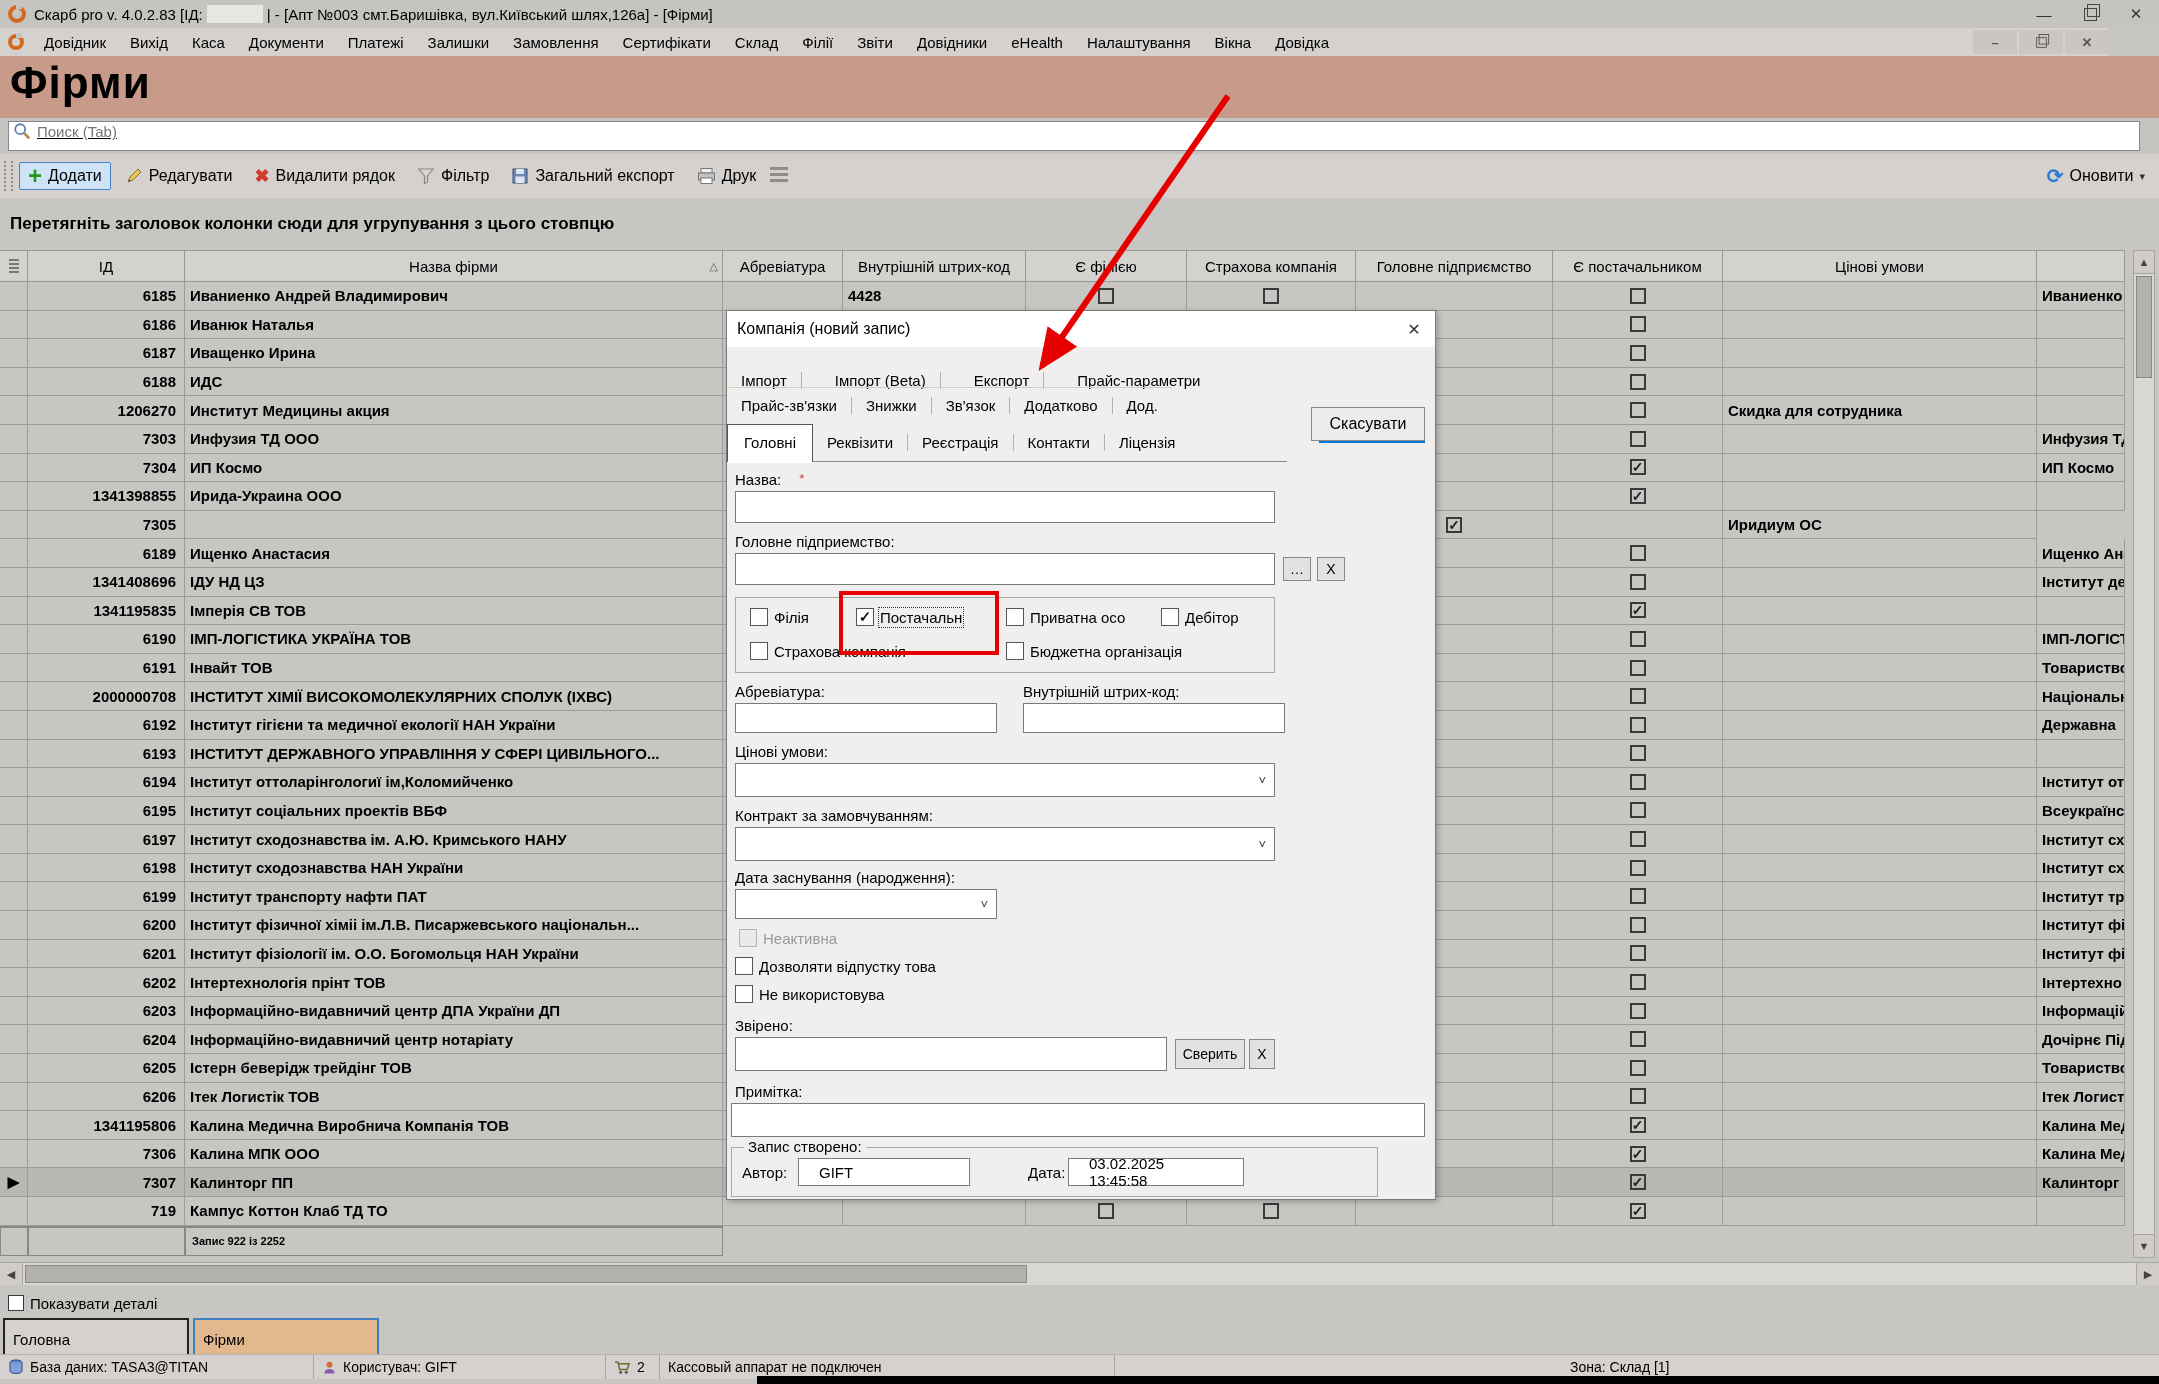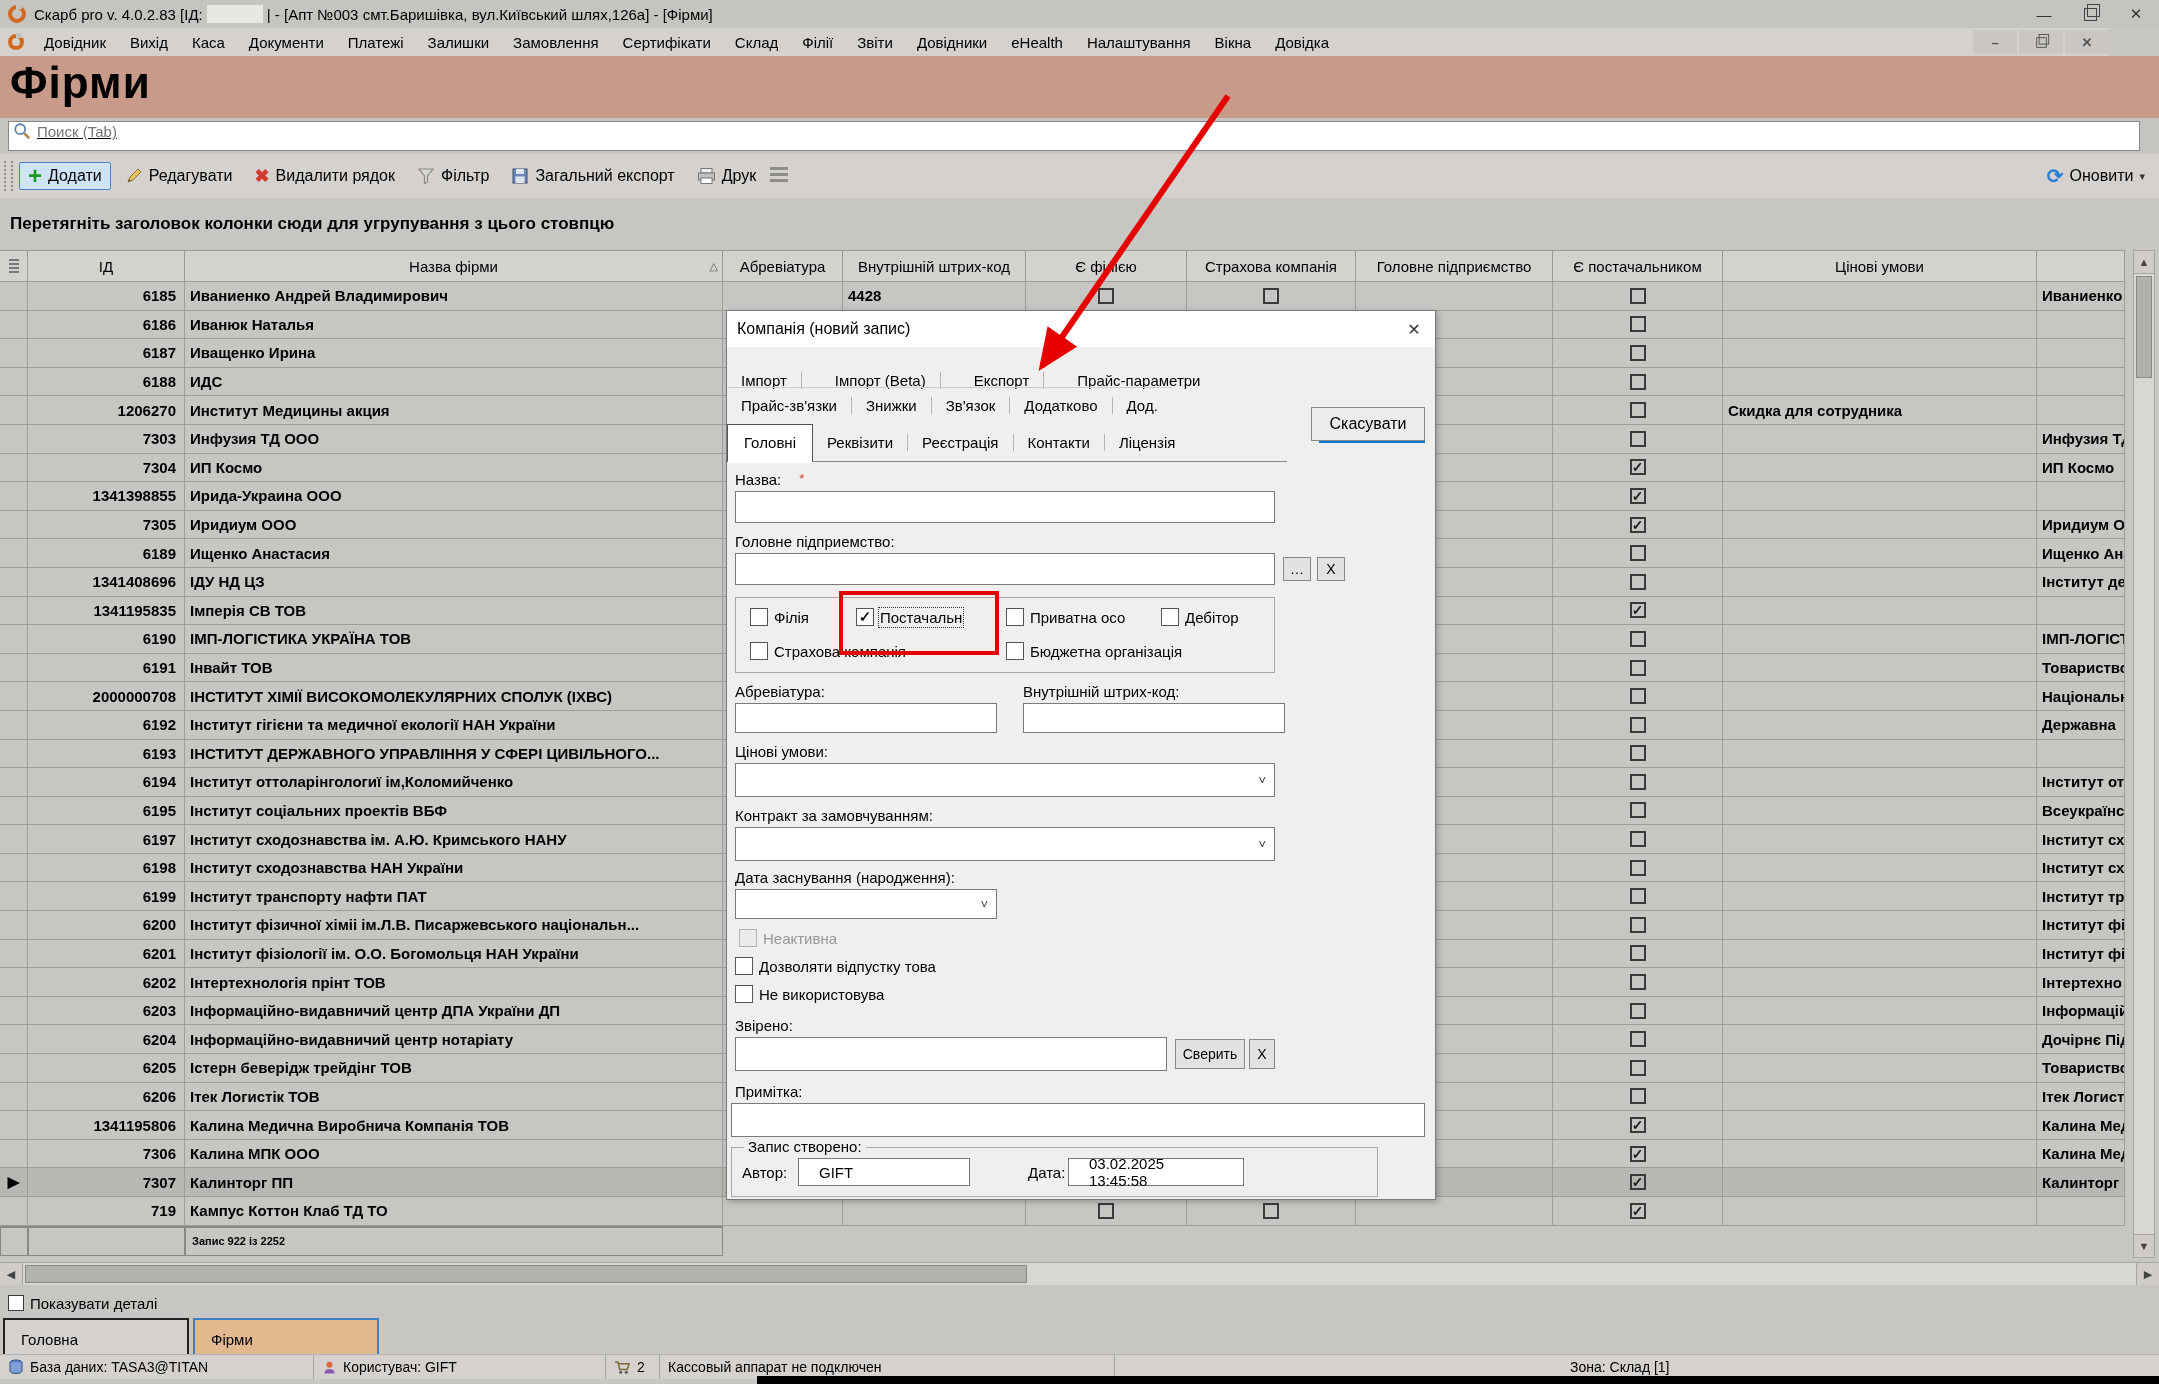--- a/index.html
+++ b/index.html
@@ -66,21 +66,21 @@
   .vbtn.bottom{position:absolute;bottom:0;width:100%;border-top:1px solid #a8a6a3;border-bottom:none;}
   .vthumb{margin:2px 2px;height:100px;background:#b3b1ae;border:1px solid #8a8886;}
   .hscroll{left:0;top:1262px;width:2159px;height:22px;background:#d9d7d4;border-top:1px solid #a8a6a3;display:flex;align-items:center;font-size:11px;color:#444;}
   .hbtn{width:22px;height:22px;display:flex;align-items:center;justify-content:center;background:#cfccc9;border-right:1px solid #a8a6a3;}
   .hbtn.right{margin-left:auto;border-left:1px solid #a8a6a3;border-right:none;}
   .hthumb{margin-left:2px;width:1000px;height:16px;background:#b3b1ae;border:1px solid #8a8886;}
   
   .detailsrow{left:0;top:1290px;width:2159px;height:26px;display:flex;align-items:center;font-size:15px;gap:6px;}
   .detailsrow .cb{margin-left:8px;background:#fff;border-width:1.5px;}
   .bottomtabs{left:0;top:1318px;width:2159px;height:36px;display:flex;gap:4px;}
-  .btab{width:186px;height:42px;box-sizing:border-box;display:flex;align-items:center;font-size:15px;padding-left:16px;}
+  .btab{width:186px;height:42px;box-sizing:border-box;display:flex;align-items:center;font-size:15px;padding-left:8px;}
   .btab.home{background:#d4d1ce;border:2px solid #222;margin-left:3px;}
   .btab.firms{background:#e2b88e;border:2px solid #3f7fbf;}
   .statusbar{left:0;top:1354px;width:2159px;height:24px;background:#d4d1ce;display:flex;align-items:center;font-size:14px;border-top:1px solid #b5b3b0;}
   .seg{display:flex;align-items:center;gap:6px;padding-left:8px;border-right:1px solid #a8a6a3;height:100%;box-sizing:border-box;}
   .blackstrip{left:757px;top:1376px;width:1402px;height:8px;background:#000;}
   
   .dialog{left:726px;top:310px;width:708px;height:888px;background:#f0efed;border:1px solid #7a7a7a;z-index:30;box-shadow:2px 2px 6px rgba(0,0,0,.25);}
   .dtitle{position:absolute;left:0;top:0;width:100%;height:36px;background:#fff;display:flex;align-items:center;font-size:16px;}
   .dtitle span{margin-left:10px;}
   .dclose{position:absolute;right:8px;top:6px;width:26px;height:24px;display:flex;align-items:center;justify-content:center;font-size:16px;color:#333;}
@@ -385,21 +385,20 @@
         <div class="td "></div>
         <div class="td center">
           <span class="cb checked"></span>
         </div>
         <div class="td "></div>
         <div class="td "></div>
       </div>
       <div class="trow">
         <div class="td center"></div>
         <div class="td right">7305</div>
-        <div class="td ">Иридиум ООО</div>
         <div class="td "></div>
         <div class="td "></div>
         <div class="td center">
           <span class="cb"></span>
         </div>
         <div class="td center">
           <span class="cb"></span>
         </div>
         <div class="td "></div>
         <div class="td center">

